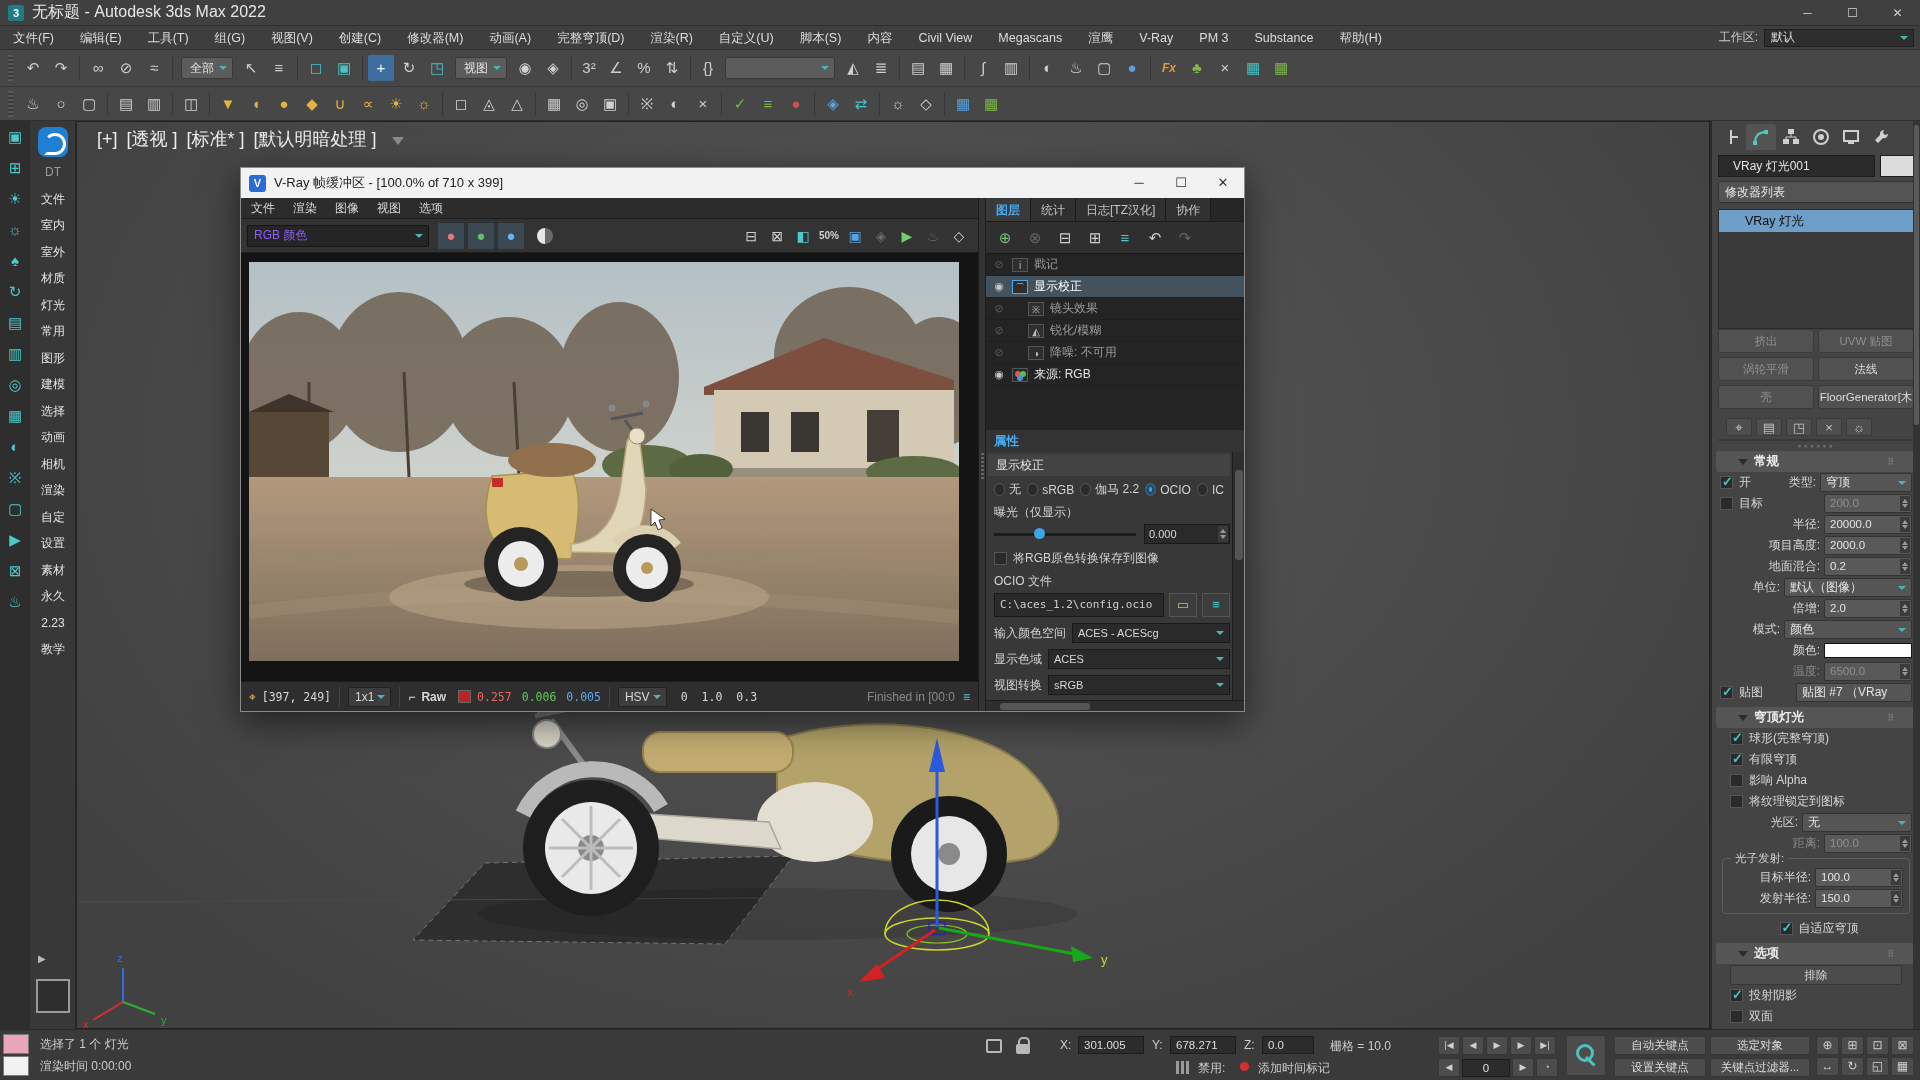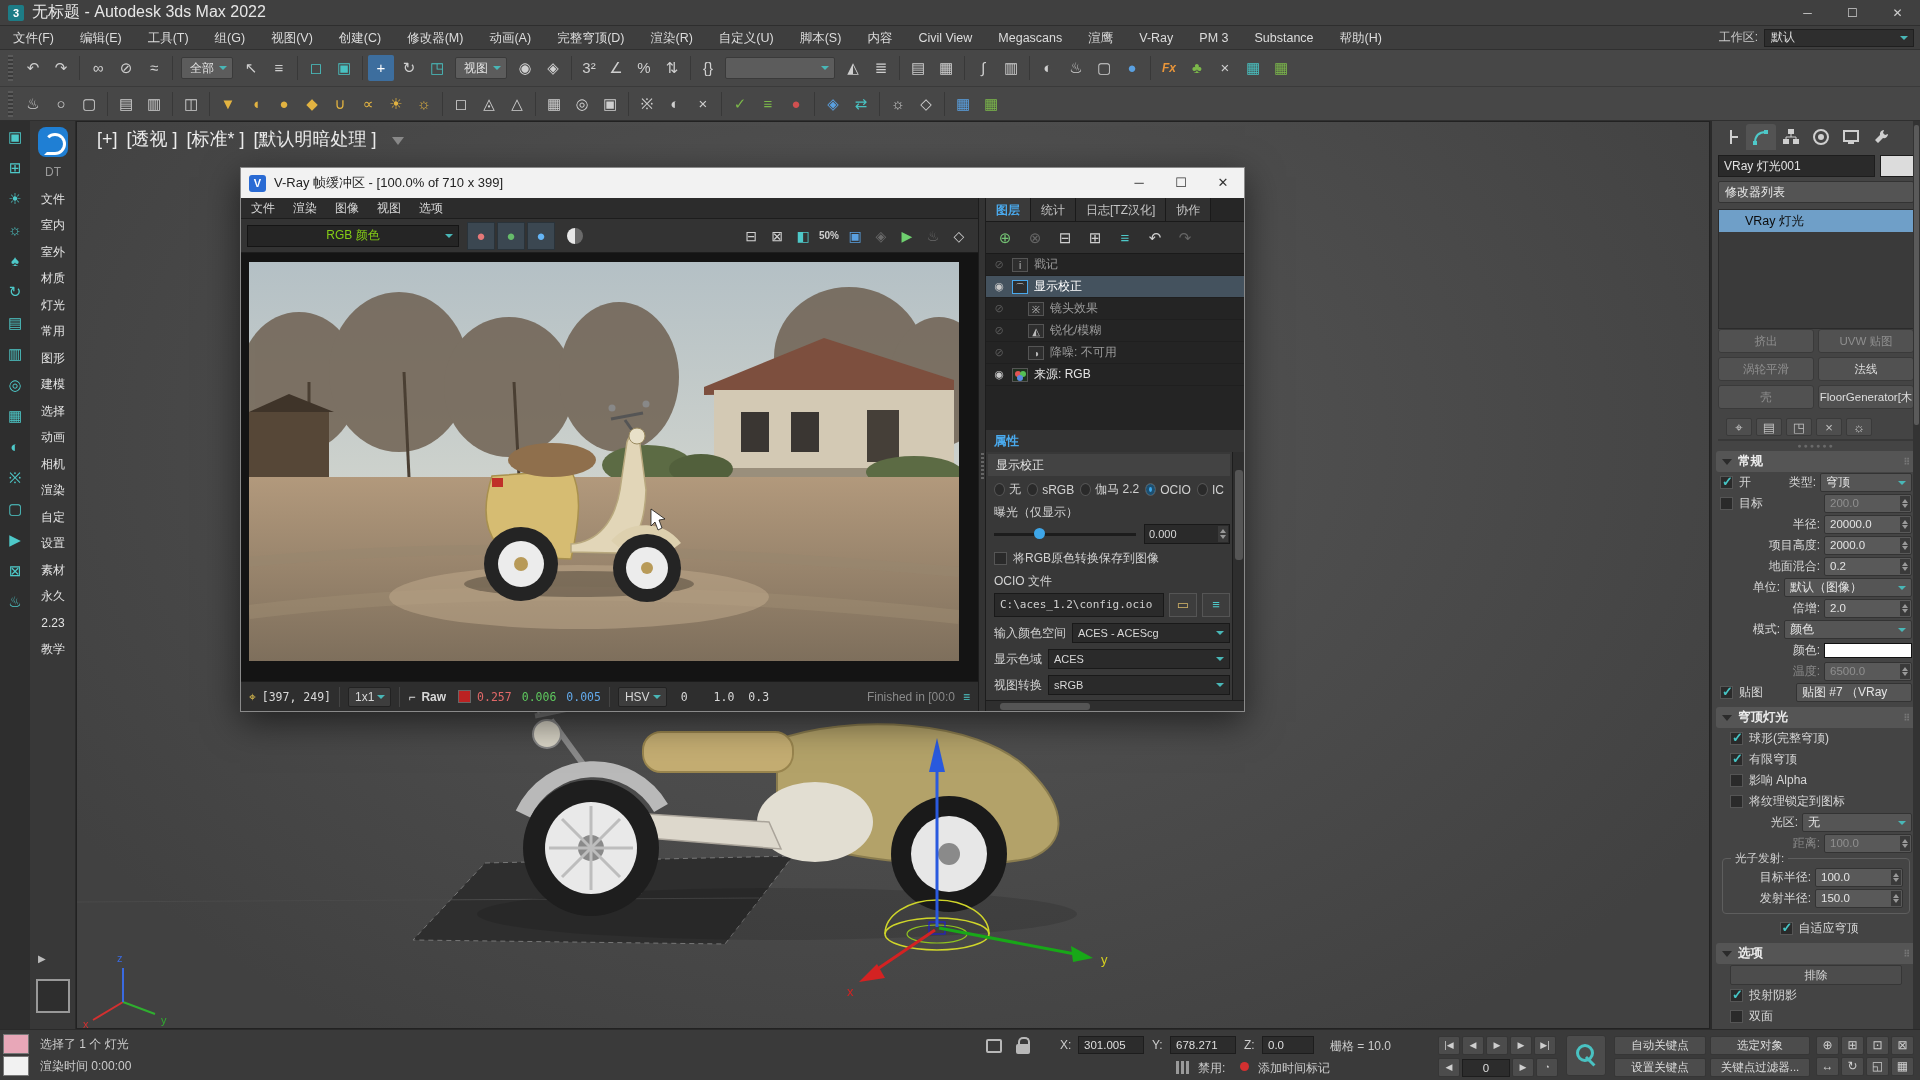--- a/index.html
+++ b/index.html
@@ -61,21 +61,21 @@
   #vfb{left:240px;top:167px;width:1005px;height:545px;background:#2b2b2b;border:1px solid #8a8a8a;box-shadow:0 10px 34px rgba(0,0,0,.55);display:flex;flex-direction:column;}
   #vfbtitle{height:30px;background:#f2f2f2;display:flex;align-items:center;flex:0 0 30px;}
   #vfbicon{width:17px;height:17px;margin:0 8px;background:#2a6bd4;border-radius:3px;color:#fff;font-size:11px;font-weight:bold;text-align:center;line-height:17px;}
   #vfbtitle .t{color:#222;font-size:13px;}
   .vfbwb{width:42px;height:30px;text-align:center;line-height:30px;color:#333;font-size:13px;}
   #vfbbody{flex:1;display:flex;min-height:0;}
   #vfbleft{width:737px;display:flex;flex-direction:column;background:#262626;}
   #vfbmenu{height:21px;background:#2c2c2c;border-bottom:1px solid #1d1d1d;display:flex;align-items:center;padding-left:10px;}
   #vfbmenu .mi{margin-right:18px;color:#d6d6d6;font-size:12px;}
   #vfbtools{height:34px;background:#333;border-bottom:1px solid #1d1d1d;display:flex;align-items:center;padding:0 6px;}
-  #chandd{width:212px;height:22px;background:#252525;border:1px solid #151515;color:#84cc16;padding:0 6px;position:relative;margin-right:8px;justify-content:center;}
+  #chandd{width:182px;height:22px;background:#252525;border:1px solid #151515;color:#8b5cf6;padding:0 6px;position:relative;margin-right:8px;}
   .chbox{width:28px;height:28px;background:#3b4751;border:1px solid #2a333a;margin-right:2px;text-align:center;line-height:26px;font-size:15px;}
   .dotR{color:#e57878;}.dotG{color:#66bb6a;}.dotB{color:#64b5f6;}
   .halfsph{width:16px;height:16px;border-radius:50%;background:linear-gradient(90deg,#e8e8e8 50%,#6a6a6a 50%);margin:0 10px;}
   #vfbtools .right{margin-left:auto;display:flex;align-items:center;}
   .vti{width:26px;height:24px;text-align:center;line-height:24px;color:#d0d0d0;font-size:14px;}
   .vti.small{font-size:10px;font-weight:bold;}
   .vti.dim{color:#6a6a6a;}
   .vti.green{color:#6fd06f;}
   #vfbimgwrap{flex:1;background:#141414;position:relative;overflow:hidden;}
   #vfbimg{position:absolute;left:8px;top:9px;width:710px;height:399px;background:#888;}
@@ -136,34 +136,34 @@
   #pvscroll .thumb{position:absolute;left:2px;top:18px;width:8px;height:90px;background:#555;border-radius:3px;}
   #vfbhscroll{height:11px;background:#2e2e2e;border-top:1px solid #1d1d1d;position:relative;}
   #vfbhscroll .thumb{position:absolute;left:14px;top:2px;width:90px;height:7px;background:#555;border-radius:3px;}
 
   
   #cmdpanel{left:1712px;top:121px;width:208px;height:908px;background:#444;overflow:hidden;}
   #ctabs{display:flex;height:30px;align-items:center;padding:2px 4px 0 4px;}
   .ctab{width:30px;height:26px;display:flex;align-items:center;justify-content:center;border-radius:3px 3px 0 0;}
   .ctab.active{background:#535353;}
   #cname{display:flex;align-items:center;margin:4px 6px;}
-  #cnamefield{flex:1;height:22px;background:#2a2a2a;border:1px solid #1d1d1d;line-height:20px;padding:0 5px;color:#e2e2e2;}
+  #cnamefield{flex:1;height:22px;background:#2a2a2a;border:1px solid #1d1d1d;line-height:20px;padding:0 14px;color:#e2e2e2;}
   #cswatch{width:34px;height:22px;background:#dcdcdc;border:1px solid #1d1d1d;margin-left:5px;}
   #modlist{height:22px;background:#545454;border:1px solid #333;border-radius:2px;margin:2px 6px 6px 6px;line-height:20px;padding:0 6px;position:relative;color:#e8e8e8;}
   #modbtns{display:grid;grid-template-columns:1fr 1fr;gap:4px;margin:0 6px 6px 6px;}
   .modbtn{height:24px;background:#515151;border:1px solid #3a3a3a;border-radius:3px;text-align:center;line-height:22px;color:#8f8f8f;font-size:11.5px;white-space:nowrap;overflow:hidden;}
   .modbtn.lit{color:#dedede;}
   #stackbox{height:120px;background:#3a3a3a;border:1px solid #2b2b2b;margin:0 6px;}
   #stackrow{height:22px;background:#6f9fc8;color:#0b0b0b;line-height:22px;padding-left:26px;font-size:12.5px;}
   #stacktools{display:flex;justify-content:flex-start;gap:4px;padding:3px 8px;border-bottom:2px solid #383838;margin:2px 6px 2px 6px;}
   .sti{width:26px;height:18px;text-align:center;line-height:18px;color:#c2c2c2;font-size:13px;background:#4e4e4e;border:1px solid #3a3a3a;border-radius:2px;}
   #rollwrap{padding:0 4px;}
   .dragdots{height:8px;text-align:center;color:#6a6a6a;font-size:7px;letter-spacing:2px;line-height:6px;}
   .rollout{margin-bottom:4px;}
-  .rhead{height:21px;background:#555;border-radius:3px;display:flex;align-items:center;padding:0 6px;color:#ececec;font-weight:bold;font-size:12.5px;}
+  .rhead{height:21px;background:#555;border-radius:3px;display:flex;align-items:center;padding:0 22px;color:#ececec;font-weight:bold;font-size:12.5px;}
   .rhead .arr{width:0;height:0;border-left:5px solid transparent;border-right:5px solid transparent;border-top:6px solid #2b2b2b;margin-right:6px;}
   .rhead .gripdots{margin-left:auto;color:#777;font-size:9px;}
   .crow{display:flex;align-items:center;height:21px;padding:0 4px;color:#d6d6d6;font-size:12px;}
   .crow .lbl{margin-right:4px;white-space:nowrap;}
   .crow .lbl.r{margin-left:auto;margin-right:4px;}
   .crow .dim,.dimtxt{color:#8a8a8a;}
   .cdd{height:19px;background:#555;border:1px solid #333;border-radius:2px;line-height:17px;padding:0 16px 0 5px;position:relative;color:#e4e4e4;white-space:nowrap;overflow:hidden;}
   .nbox{width:88px;height:19px;background:#595959;border:1px solid #333;border-radius:2px;line-height:17px;padding:0 12px 0 5px;position:relative;color:#e4e4e4;font-size:11.5px;}
   .nbox.dim{color:#8f8f8f;}
   .grp{border:1px solid #5e5e5e;border-radius:4px;margin:4px 6px;padding:2px 2px 4px 2px;position:relative;}
@@ -582,21 +582,21 @@
           <span class="swatchR"></span>
           <span class="mono cR" style="margin-right:10px;">0.257</span>
           <span class="mono cG" style="margin-right:10px;">0.006</span>
           <span class="mono cB">0.005</span>
           <div class="vsep"></div>
           <span class="minidd f">
               <span>HSV</span>
               <i class="ddarr"></i>
             </span>
           <span class="mono" style="margin:0 14px 0 14px;">0</span>
-          <span class="mono" style="margin-right:14px;margin-left:12px;">1.0</span>
+          <span class="mono" style="margin-right:14px;">1.0</span>
           <span class="mono">0.3</span>
           <span class="fin">Finished in [00:0</span>
           <span style="margin-left:8px;color:#4ec9c9;">≡</span>
         </div>
       </div>
       <div id="vfbsplit"></div>
       <div id="vfbright">
         <div id="vfbtabs">
           <div class="vtab active">图层</div>
           <div class="vtab">统计</div>

